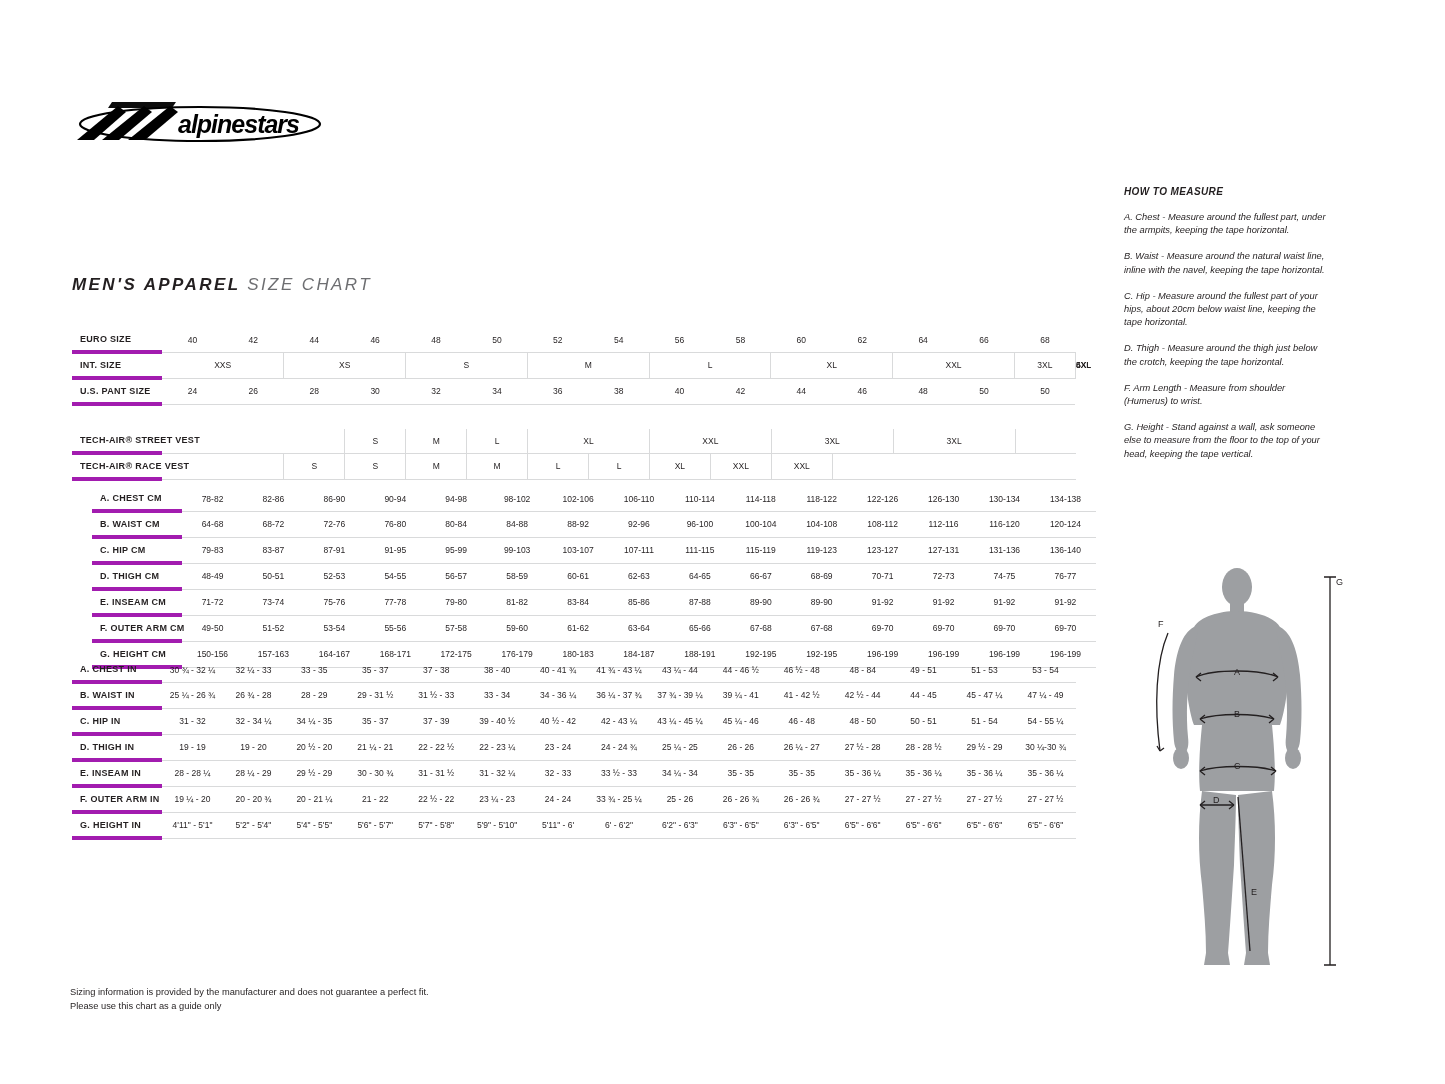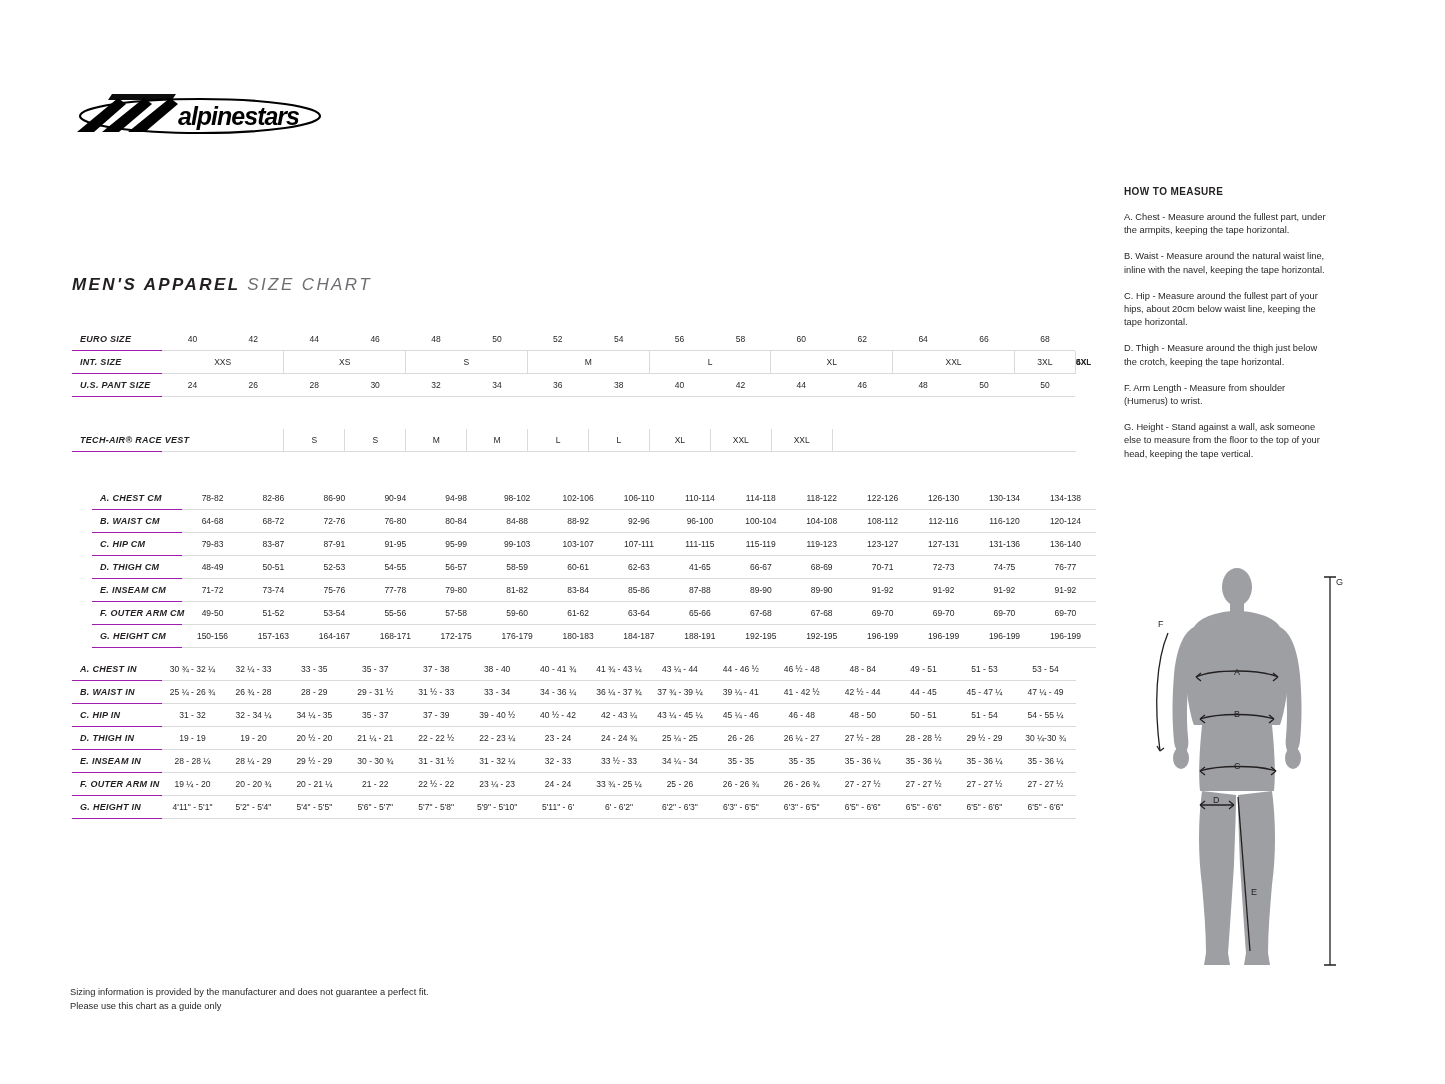--- a/index.html
+++ b/index.html
@@ -13,21 +13,21 @@
     position: relative;
     font-family: "Liberation Sans", sans-serif;
     color: #231f20;
     overflow: hidden;
   }
 
   
   #logo {
     position: absolute;
     left: 72px;
-    top: 88px;
+    top: 96px;
     width: 250px;
     height: 58px;
   }
 
   
   #chart-title {
     position: absolute;
     left: 72px;
     top: 275px;
     font-size: 17px;
@@ -62,30 +62,30 @@
     text-align: left;
     font-weight: bold;
     font-size: 9px;
     letter-spacing: 0.3px;
     padding-left: 8px;
   }
   .grid tr.line td {
     border-bottom: 1px solid #d9dadb;
   }
   .grid tr.line td.rowhead {
-    border-bottom: 1px solid #a21caf;
-    font-style: italic;
+    border-bottom: 4px solid #a21caf;
   }
 
   
   #howto {
     position: absolute;
     left: 1124px;
     top: 186px;
     width: 205px;
+    font-style: italic;
   }
   #howto h3 {
     margin: 0 0 14px 0;
     font-size: 10px;
     font-weight: bold;
     letter-spacing: 0.4px;
   }
   #howto p {
     margin: 0 0 13px 0;
     font-size: 9.3px;
@@ -196,20 +196,32 @@
     </tbody>
 </table>
 
 <table class="grid vest" id="vest-table" style="left:72px; top:429px; width:1004px;">
   <colgroup>
     <col style="width:90px">
     <col span="15" style="width:60.9px">
   </colgroup>
   <tbody>
       <tr class="line">
+        <td class="rowhead">TECH-AIR® STREET VEST</td>
+        <td colspan="3" style="border-right: 1px solid rgb(217, 218, 219);"></td>
+        <td colspan="1" style="border-right: 1px solid rgb(217, 218, 219);">S</td>
+        <td colspan="1" style="border-right: 1px solid rgb(217, 218, 219);">M</td>
+        <td colspan="1" style="border-right: 1px solid rgb(217, 218, 219);">L</td>
+        <td colspan="2" style="border-right: 1px solid rgb(217, 218, 219);">XL</td>
+        <td colspan="2" style="border-right: 1px solid rgb(217, 218, 219);">XXL</td>
+        <td colspan="2" style="border-right: 1px solid rgb(217, 218, 219);">3XL</td>
+        <td colspan="2" style="border-right: 1px solid rgb(217, 218, 219);">3XL</td>
+        <td colspan="1"></td>
+      </tr>
+      <tr class="line">
         <td class="rowhead">TECH-AIR® RACE VEST</td>
         <td colspan="2" style="border-right: 1px solid rgb(217, 218, 219);"></td>
         <td colspan="1" style="border-right: 1px solid rgb(217, 218, 219);">S</td>
         <td colspan="1" style="border-right: 1px solid rgb(217, 218, 219);">S</td>
         <td colspan="1" style="border-right: 1px solid rgb(217, 218, 219);">M</td>
         <td colspan="1" style="border-right: 1px solid rgb(217, 218, 219);">M</td>
         <td colspan="1" style="border-right: 1px solid rgb(217, 218, 219);">L</td>
         <td colspan="1" style="border-right: 1px solid rgb(217, 218, 219);">L</td>
         <td colspan="1" style="border-right: 1px solid rgb(217, 218, 219);">XL</td>
         <td colspan="1" style="border-right: 1px solid rgb(217, 218, 219);">XXL</td>
@@ -282,21 +294,21 @@
       <tr class="line">
         <td class="rowhead">D. THIGH CM</td>
         <td>48-49</td>
         <td>50-51</td>
         <td>52-53</td>
         <td>54-55</td>
         <td>56-57</td>
         <td>58-59</td>
         <td>60-61</td>
         <td>62-63</td>
-        <td>41-65</td>
+        <td>64-65</td>
         <td>66-67</td>
         <td>68-69</td>
         <td>70-71</td>
         <td>72-73</td>
         <td>74-75</td>
         <td>76-77</td>
       </tr>
       <tr class="line">
         <td class="rowhead">E. INSEAM CM</td>
         <td>71-72</td>

